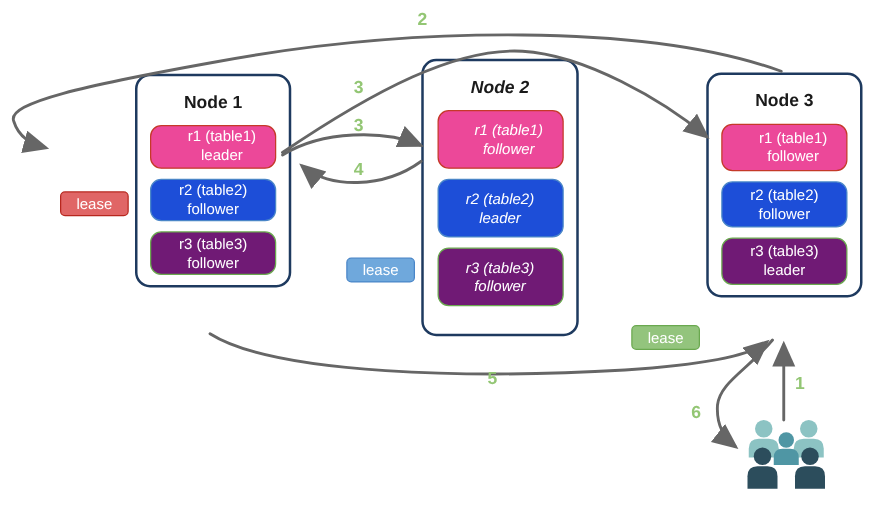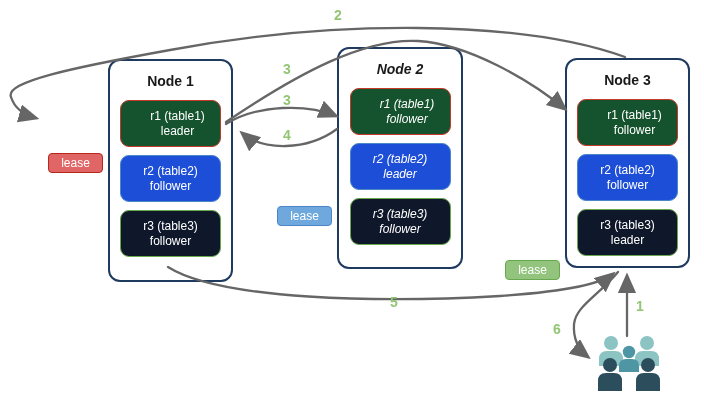--- a/index.html
+++ b/index.html
@@ -12,38 +12,38 @@
     position:absolute;background:#ffffff;border:2px solid #1e3a5f;border-radius:12px;
     box-sizing:border-box;display:flex;flex-direction:column;align-items:center;
     padding-top:11px;z-index:2;
   }
   .node-title{font-size:14px;font-weight:bold;color:#1a1a1a;line-height:18px;margin-bottom:10px;}
   .rep{
     width:101px;height:47px;border-radius:9px;box-sizing:border-box;
     display:flex;flex-direction:column;align-items:center;justify-content:center;
     color:#ffffff;font-size:12px;line-height:15px;margin-bottom:8px;text-align:center;
   }
-  .rep.red{background:#14532d;border:1.5px solid #c53929;padding-left:14px;}
+  .rep.red{background:#ec4899;border:1.5px solid #c53929;padding-left:14px;}
   .rep.blue{background:#1d4ed8;border:1.5px solid #4a86c8;}
-  .rep.green{background:#0f172a;border:1.5px solid #6aa84f;}
+  .rep.green{background:#701a75;border:1.5px solid #6aa84f;}
   .lease{
     position:absolute;width:55px;height:20px;border-radius:4px;box-sizing:border-box;
     color:#fff;font-size:12px;display:flex;align-items:center;justify-content:center;z-index:6;margin-top:40px;
   }
   .lease.red{background:#e06666;border:1.5px solid #b7271e;}
   .lease.blue{background:#6fa8dc;border:1.5px solid #4a86c8;}
   .lease.green{background:#93c47d;border:1.5px solid #6aa84f;}
   .step{
     position:absolute;color:#93c674;font-size:14px;font-weight:bold;z-index:6;
   }
   .people{position:absolute;left:597px;top:334px;z-index:4;}
   
-  .node1{left:108px;top:59px;width:125px;height:223px;}
+  .node1{left:108px;top:59px;width:125px;height:171px;}
   .node2{left:337px;top:47px;width:126px;height:222px;font-style:italic;}
-  .node3{left:565px;top:58px;width:125px;height:210px;}
+  .node3{left:565px;top:58px;width:125px;height:180px;}
 </style>
 </head>
 <body>
 
 <div class="canvas">
 
   <svg class="arrows" viewBox="0 0 704 405">
     <defs>
       <marker id="ah" markerWidth="10" markerHeight="9" refX="7.5" refY="4" orient="auto">
         <path d="M0,0 L9,4 L0,8 z" fill="#666666"></path>

